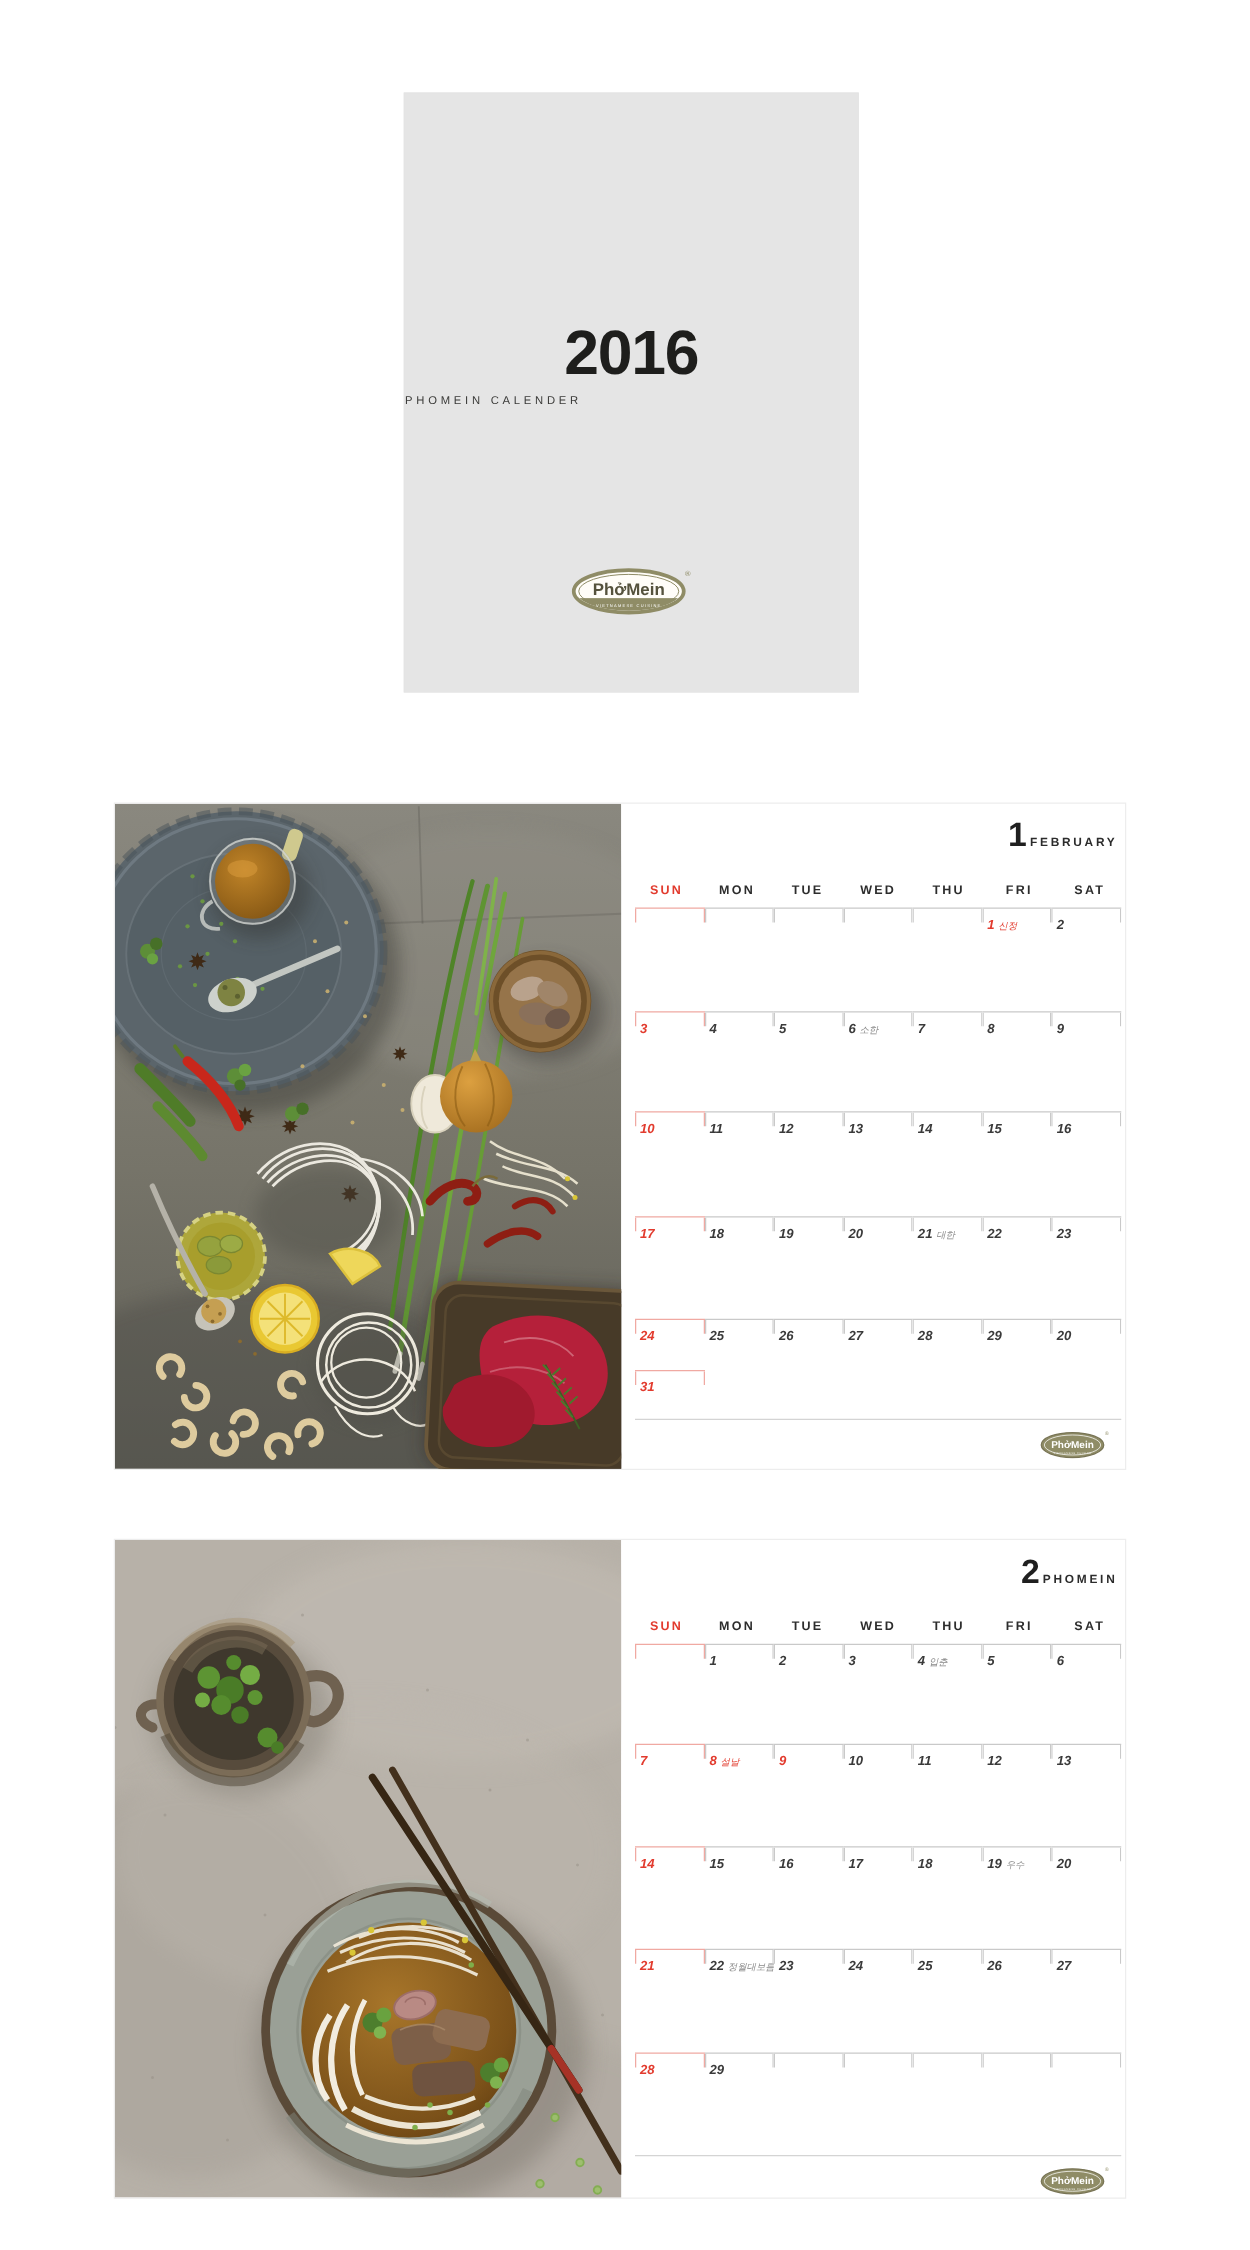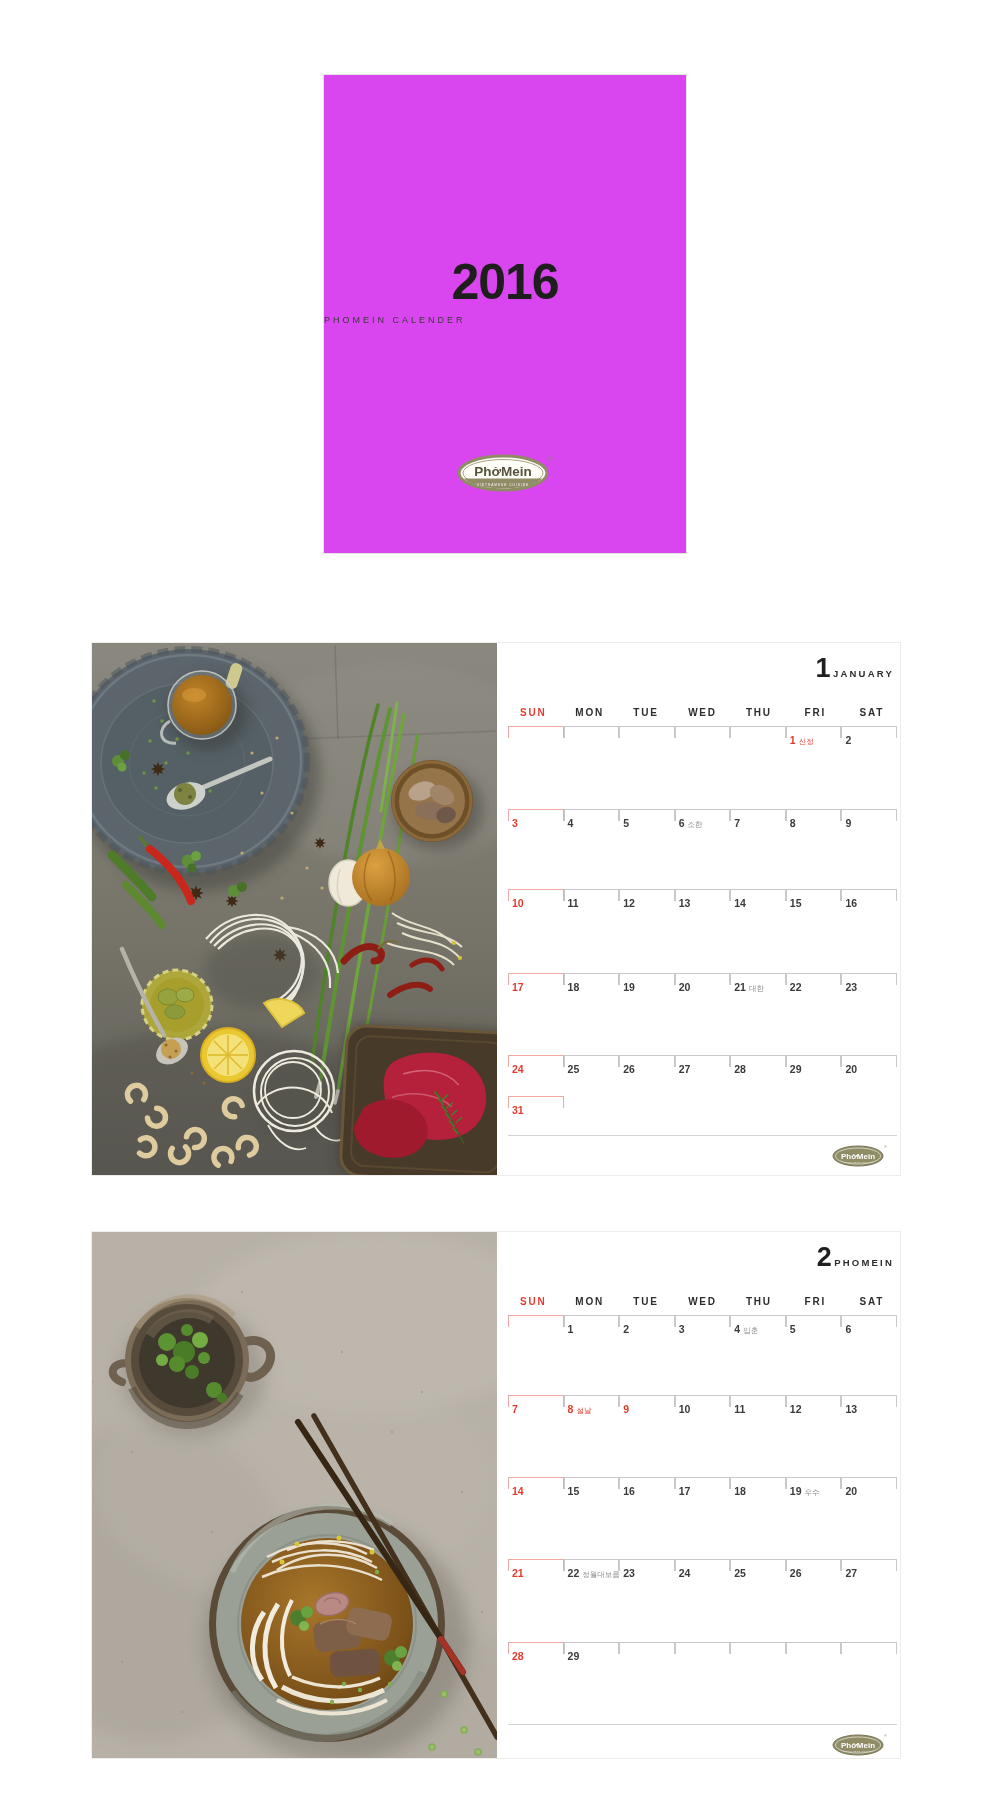--- a/index.html
+++ b/index.html
@@ -1,35 +1,35 @@
 <!DOCTYPE html>
 <html><head>
 <meta charset="utf-8">
 <style>
   html,body{margin:0;padding:0;background:#ffffff;}
   body{width:1000px;height:1800px;position:relative;font-family:"Liberation Sans","DejaVu Sans",sans-serif;overflow:hidden;}
 
   
-  .cover{position:absolute;left:323px;top:74px;width:364px;height:480px;background:#d946ef;border:1px solid #e4e4e4;box-sizing:border-box;}
+  .cover{position:absolute;left:323px;top:74px;width:364px;height:480px;background:#e5e5e5;border:1px solid #e4e4e4;box-sizing:border-box;}
   .cover-year{position:absolute;top:180px;left:0;width:100%;text-align:center;font-size:50px;line-height:54px;font-weight:bold;letter-spacing:-1px;color:#1e1e1c;}
   .cover-sub{position:absolute;top:240px;left:0;width:100%;text-align:left;font-size:9px;letter-spacing:3px;color:#3a3a38;font-weight:500;}
   .cover-logo{position:absolute;top:378px;left:50%;transform:translateX(-50%);}
 
   
   .month-page{position:absolute;left:92px;width:808px;background:#ffffff;box-shadow:0 0 0 1px #ededed;}
   .photo{position:absolute;left:0;top:0;display:block;}
   .cal{position:absolute;left:405px;top:0;right:0;bottom:0;}
   .month-title{position:absolute;top:10px;right:6px;display:flex;align-items:baseline;}
   .m-num{font-size:27px;font-weight:bold;color:#1f1f1f;letter-spacing:-0.5px;}
   .m-name{font-size:9.5px;font-weight:bold;color:#2c2c2c;letter-spacing:2.2px;margin-left:3px;}
   .day-header{position:absolute;top:64px;left:11px;right:3px;display:grid;grid-template-columns:repeat(7,1fr);column-gap:6px;}
   .dow{text-align:center;font-size:10px;font-weight:bold;letter-spacing:1.8px;color:#2d2d2d;}
   .dow.sun{color:#e23b2e;}
   .cal-grid{position:absolute;top:83px;left:11px;right:3px;}
-  .cal-row{display:grid;grid-template-columns:repeat(7,1fr);column-gap:0;}
+  .cal-row{display:grid;grid-template-columns:repeat(7,1fr);column-gap:0;font-style:italic;}
   .cal-cell{--bc:#c9c9c9;position:relative;border-top:1px solid var(--bc);padding:3px 2px 0 4px;box-sizing:border-box;white-space:nowrap;overflow:hidden;}
   .cal-cell::before,.cal-cell::after{content:'';position:absolute;top:0;width:1px;height:11px;background:var(--bc);}
   .cal-cell::before{left:0;}
   .cal-cell::after{right:0;}
   .cal-cell.sun{--bc:#f0a9a2;}
   .cal-cell.blank{border-top:none;}
   .cal-cell.blank::before,.cal-cell.blank::after{display:none;}
   .d{font-size:10.5px;font-weight:bold;color:#3a3a3a;}
   .cal-cell.sun .d,.d.red{color:#e23b2e;}
   .lbl{font-size:7.5px;color:#8a8a8a;margin-left:3px;}
@@ -289,21 +289,21 @@
           <path d="M355 464 L361 458"></path>
         <path d="M360 471 L366 465"></path>
           <path d="M365 478 L371 472"></path>
       </g>
     </g>
   </svg>
 
   <div class="cal">
     <div class="month-title">
       <span class="m-num">1</span>
-      <span class="m-name">JANUARY</span>
+      <span class="m-name">FEBRUARY</span>
     </div>
     <div class="day-header">
         <span class="dow sun">SUN</span>
         <span class="dow">MON</span>
         <span class="dow">TUE</span>
         <span class="dow">WED</span>
         <span class="dow">THU</span>
         <span class="dow">FRI</span>
         <span class="dow">SAT</span>
       </div>

